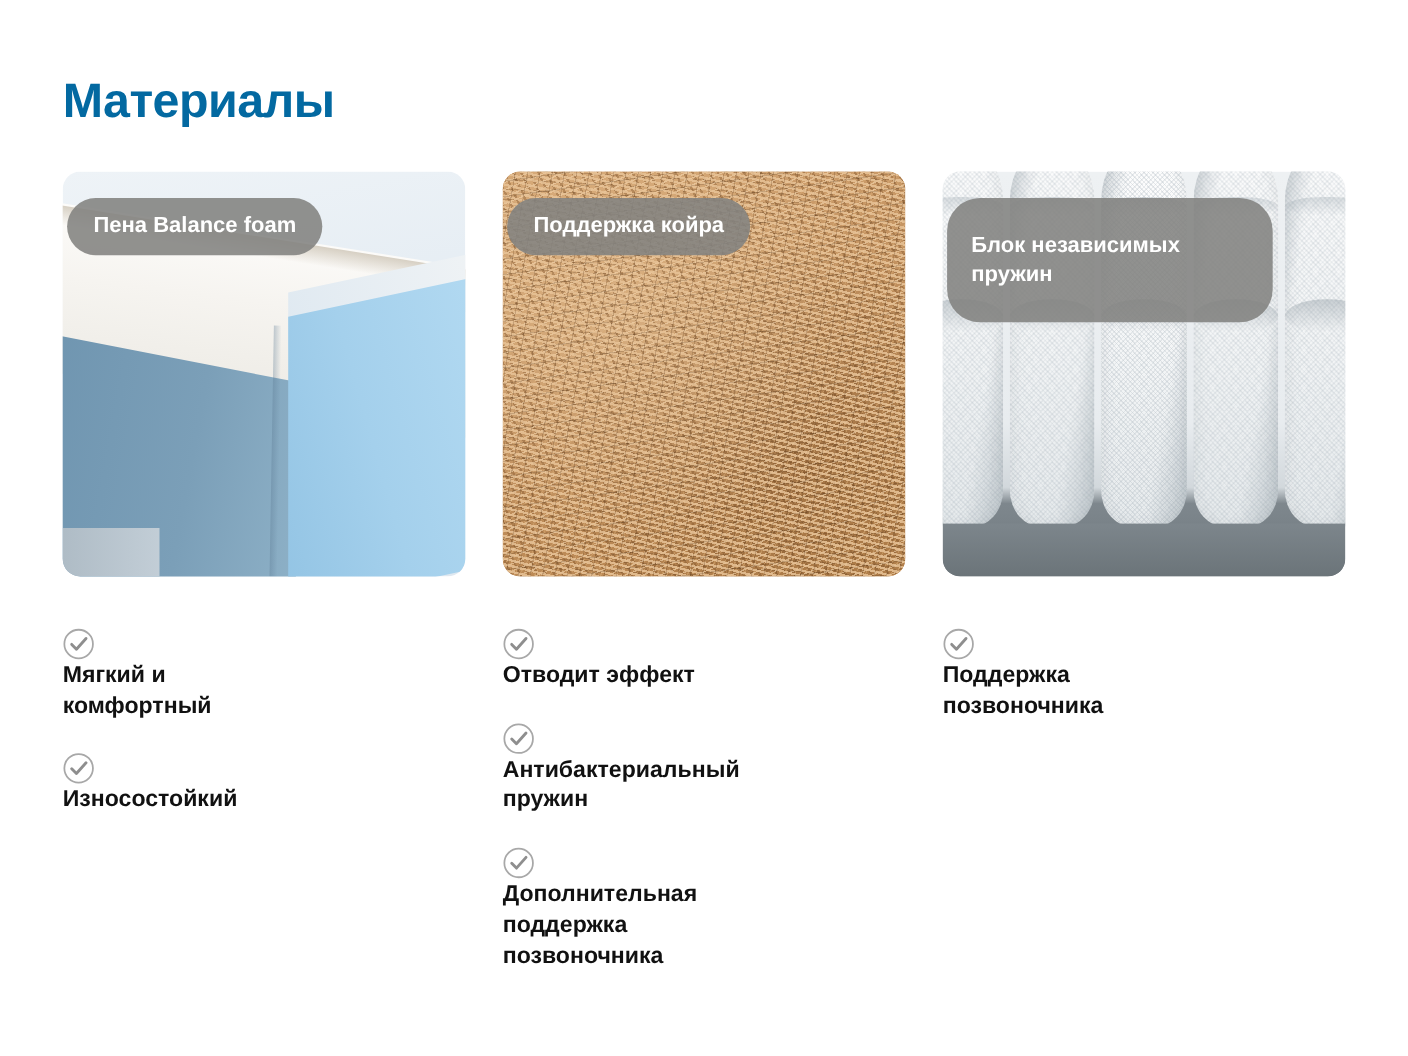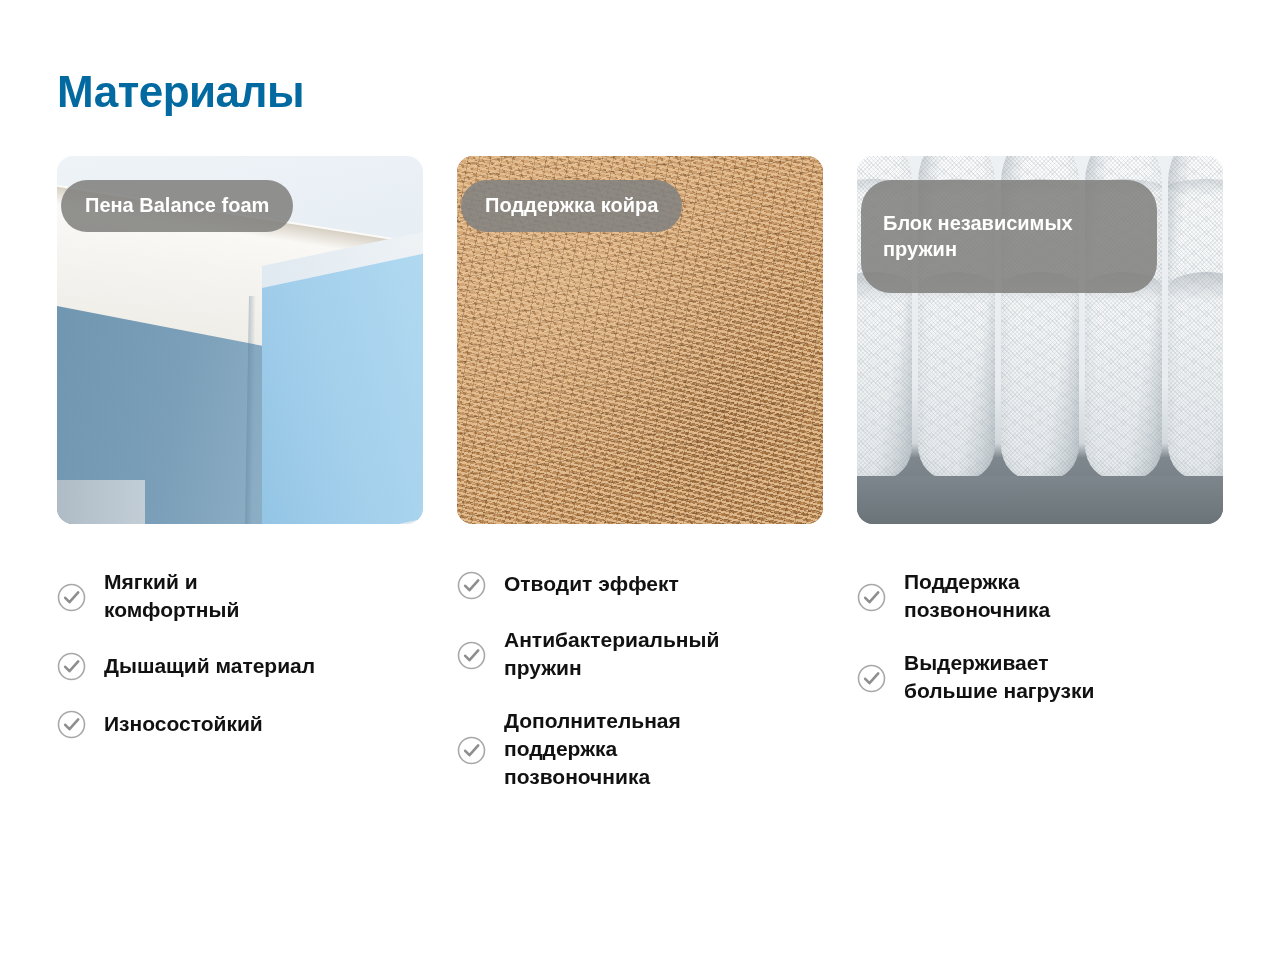--- a/index.html
+++ b/index.html
@@ -222,22 +222,23 @@
     width: 1166px;
     display: flex;
     gap: 34px;
   }
   .feature-col {
     flex: 0 0 366px;
     width: 366px;
   }
   .feature-item {
     display: flex;
-    align-items: center;
+    align-items: flex-start;
     margin-bottom: 26px;
+    flex-direction: column;
   }
   .check-icon {
     flex: 0 0 auto;
     width: 29px;
     height: 29px;
     margin-top: 3px;
     margin-right: 18px;
   }
   .check-icon svg { display: block; }
   .feature-text {
@@ -306,29 +307,20 @@
         <span class="feature-text">Мягкий и
 комфортный</span>
       </div>
       <div class="feature-item">
         <span class="check-icon">
           <svg width="29" height="29" viewBox="0 0 29 29">
               <circle cx="14.5" cy="14.5" r="13" fill="none" stroke="#a8a8a8" stroke-width="1.6"></circle>
               <path d="M8.2 14.8 L12.5 19.2 L21.2 9.4" fill="none" stroke="#8e8e8e" stroke-width="2.6" stroke-linecap="round" stroke-linejoin="round"></path>
             </svg>
         </span>
-        <span class="feature-text"> Дышащий материал</span>
-      </div>
-      <div class="feature-item">
-        <span class="check-icon">
-          <svg width="29" height="29" viewBox="0 0 29 29">
-              <circle cx="14.5" cy="14.5" r="13" fill="none" stroke="#a8a8a8" stroke-width="1.6"></circle>
-              <path d="M8.2 14.8 L12.5 19.2 L21.2 9.4" fill="none" stroke="#8e8e8e" stroke-width="2.6" stroke-linecap="round" stroke-linejoin="round"></path>
-            </svg>
-        </span>
         <span class="feature-text">Износостойкий</span>
       </div>
     </div>
 
     <div class="feature-col">
       <div class="feature-item">
         <span class="check-icon">
           <svg width="29" height="29" viewBox="0 0 29 29">
               <circle cx="14.5" cy="14.5" r="13" fill="none" stroke="#a8a8a8" stroke-width="1.6"></circle>
               <path d="M8.2 14.8 L12.5 19.2 L21.2 9.4" fill="none" stroke="#8e8e8e" stroke-width="2.6" stroke-linecap="round" stroke-linejoin="round"></path>
@@ -363,27 +355,17 @@
       <div class="feature-item">
         <span class="check-icon">
           <svg width="29" height="29" viewBox="0 0 29 29">
               <circle cx="14.5" cy="14.5" r="13" fill="none" stroke="#a8a8a8" stroke-width="1.6"></circle>
               <path d="M8.2 14.8 L12.5 19.2 L21.2 9.4" fill="none" stroke="#8e8e8e" stroke-width="2.6" stroke-linecap="round" stroke-linejoin="round"></path>
             </svg>
         </span>
         <span class="feature-text">Поддержка
 позвоночника</span>
       </div>
-      <div class="feature-item">
-        <span class="check-icon">
-          <svg width="29" height="29" viewBox="0 0 29 29">
-              <circle cx="14.5" cy="14.5" r="13" fill="none" stroke="#a8a8a8" stroke-width="1.6"></circle>
-              <path d="M8.2 14.8 L12.5 19.2 L21.2 9.4" fill="none" stroke="#8e8e8e" stroke-width="2.6" stroke-linecap="round" stroke-linejoin="round"></path>
-            </svg>
-        </span>
-        <span class="feature-text">Выдерживает
-большие нагрузки</span>
-      </div>
     </div>
 
   </div>
 
 </div>
 
 </body></html>

